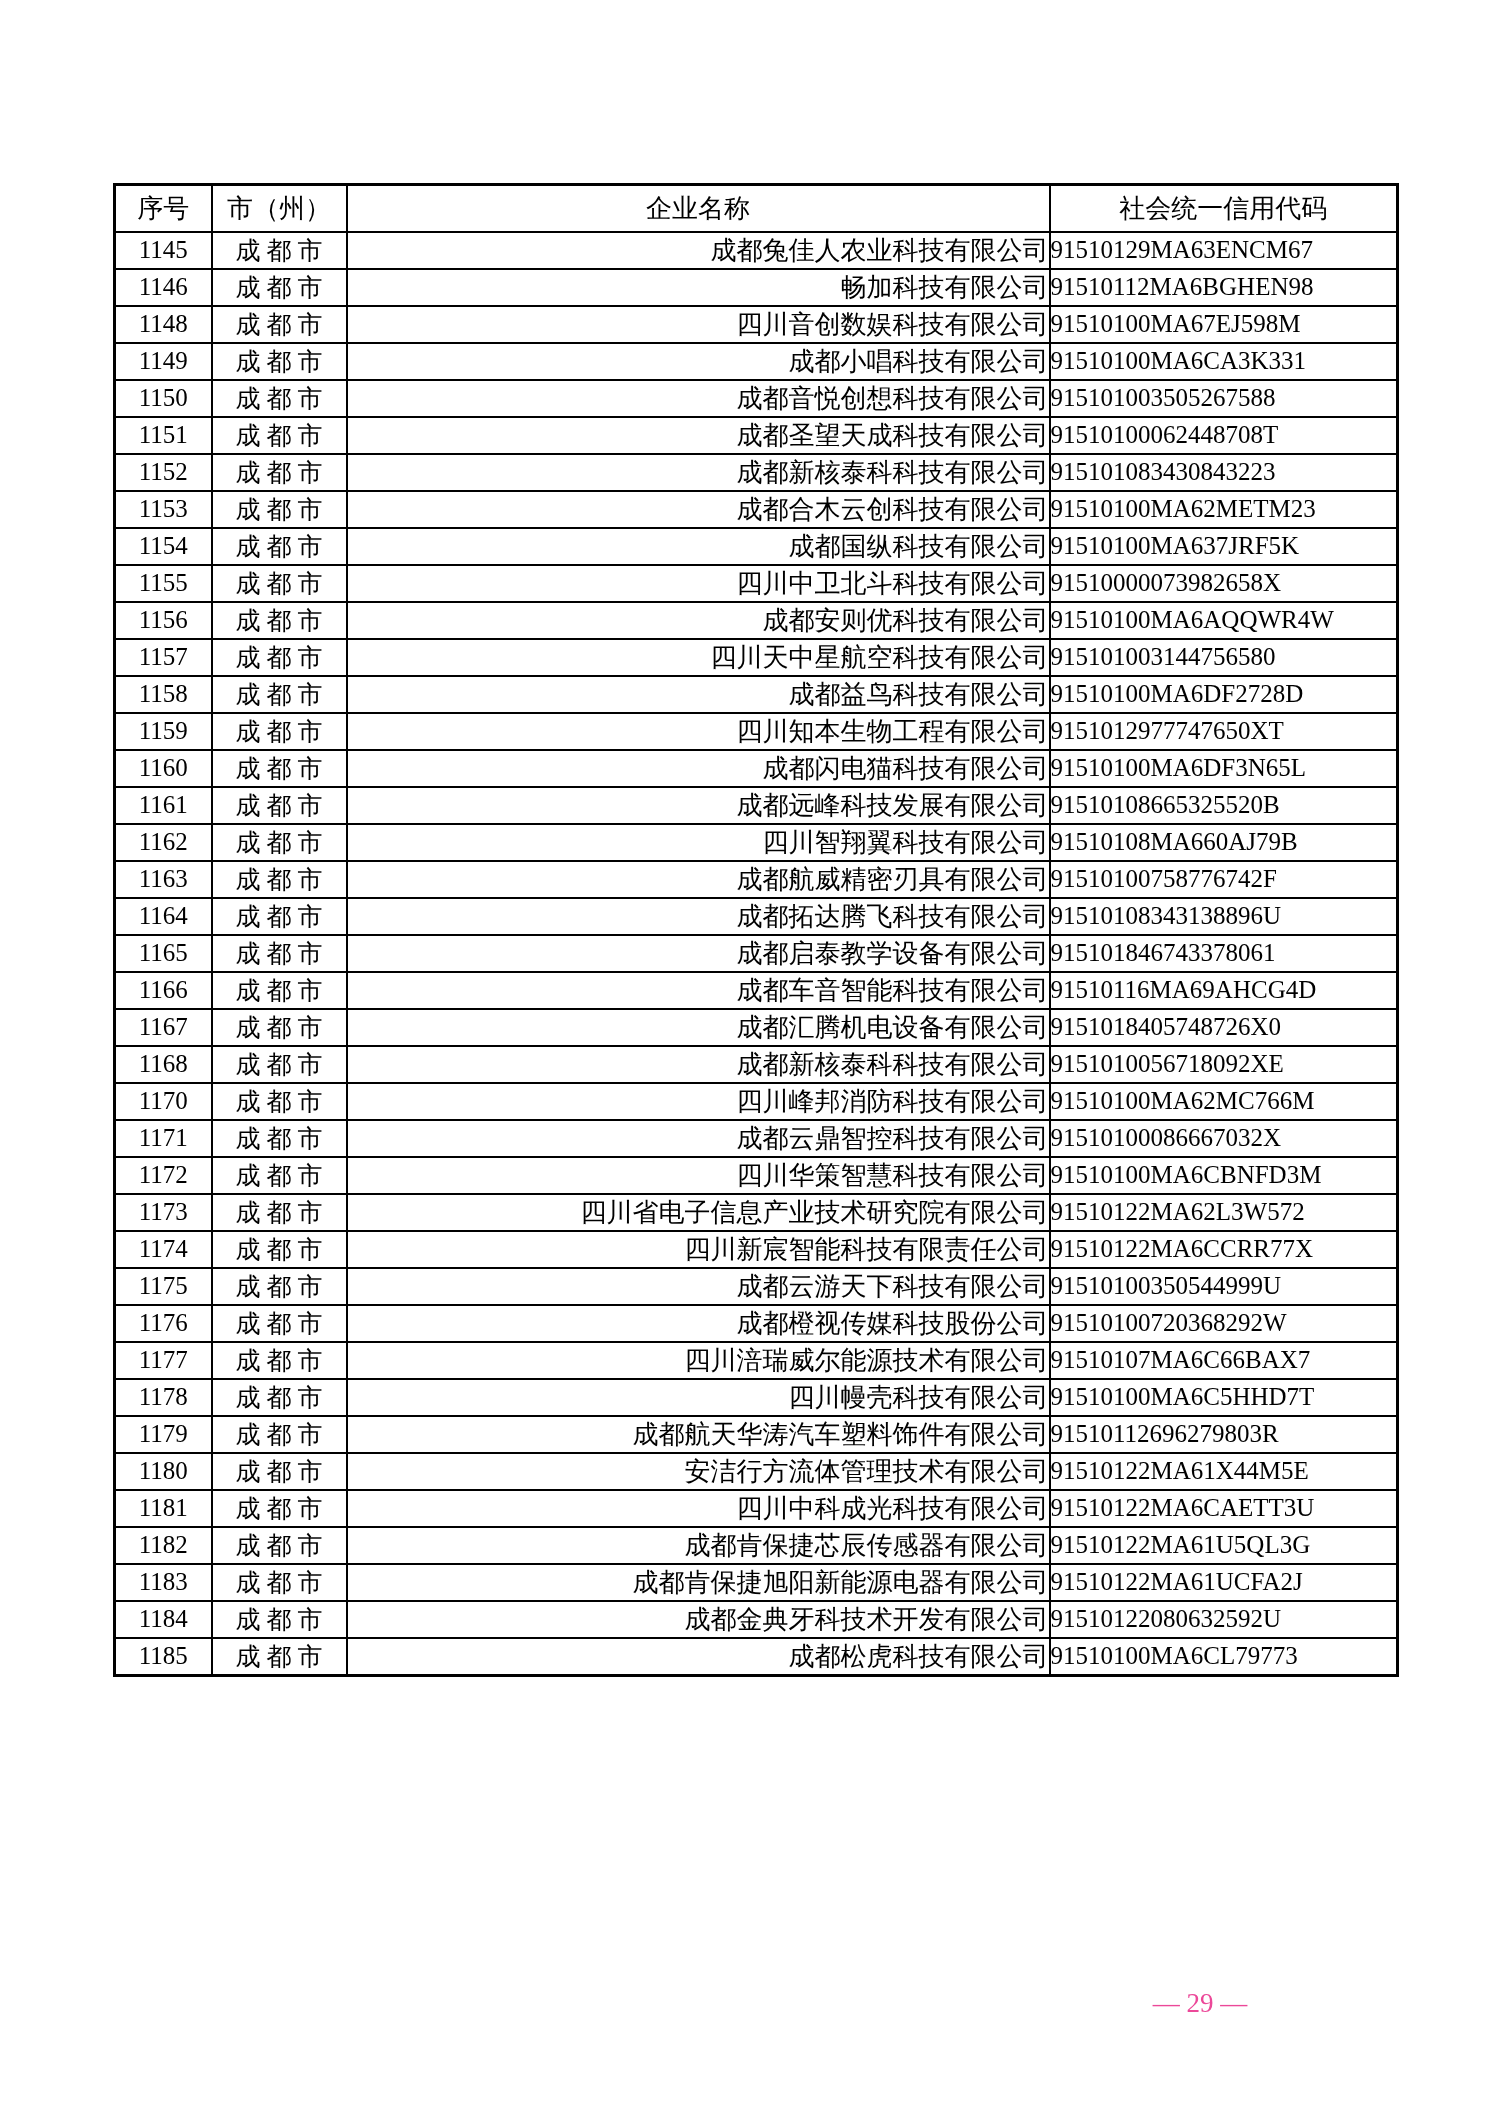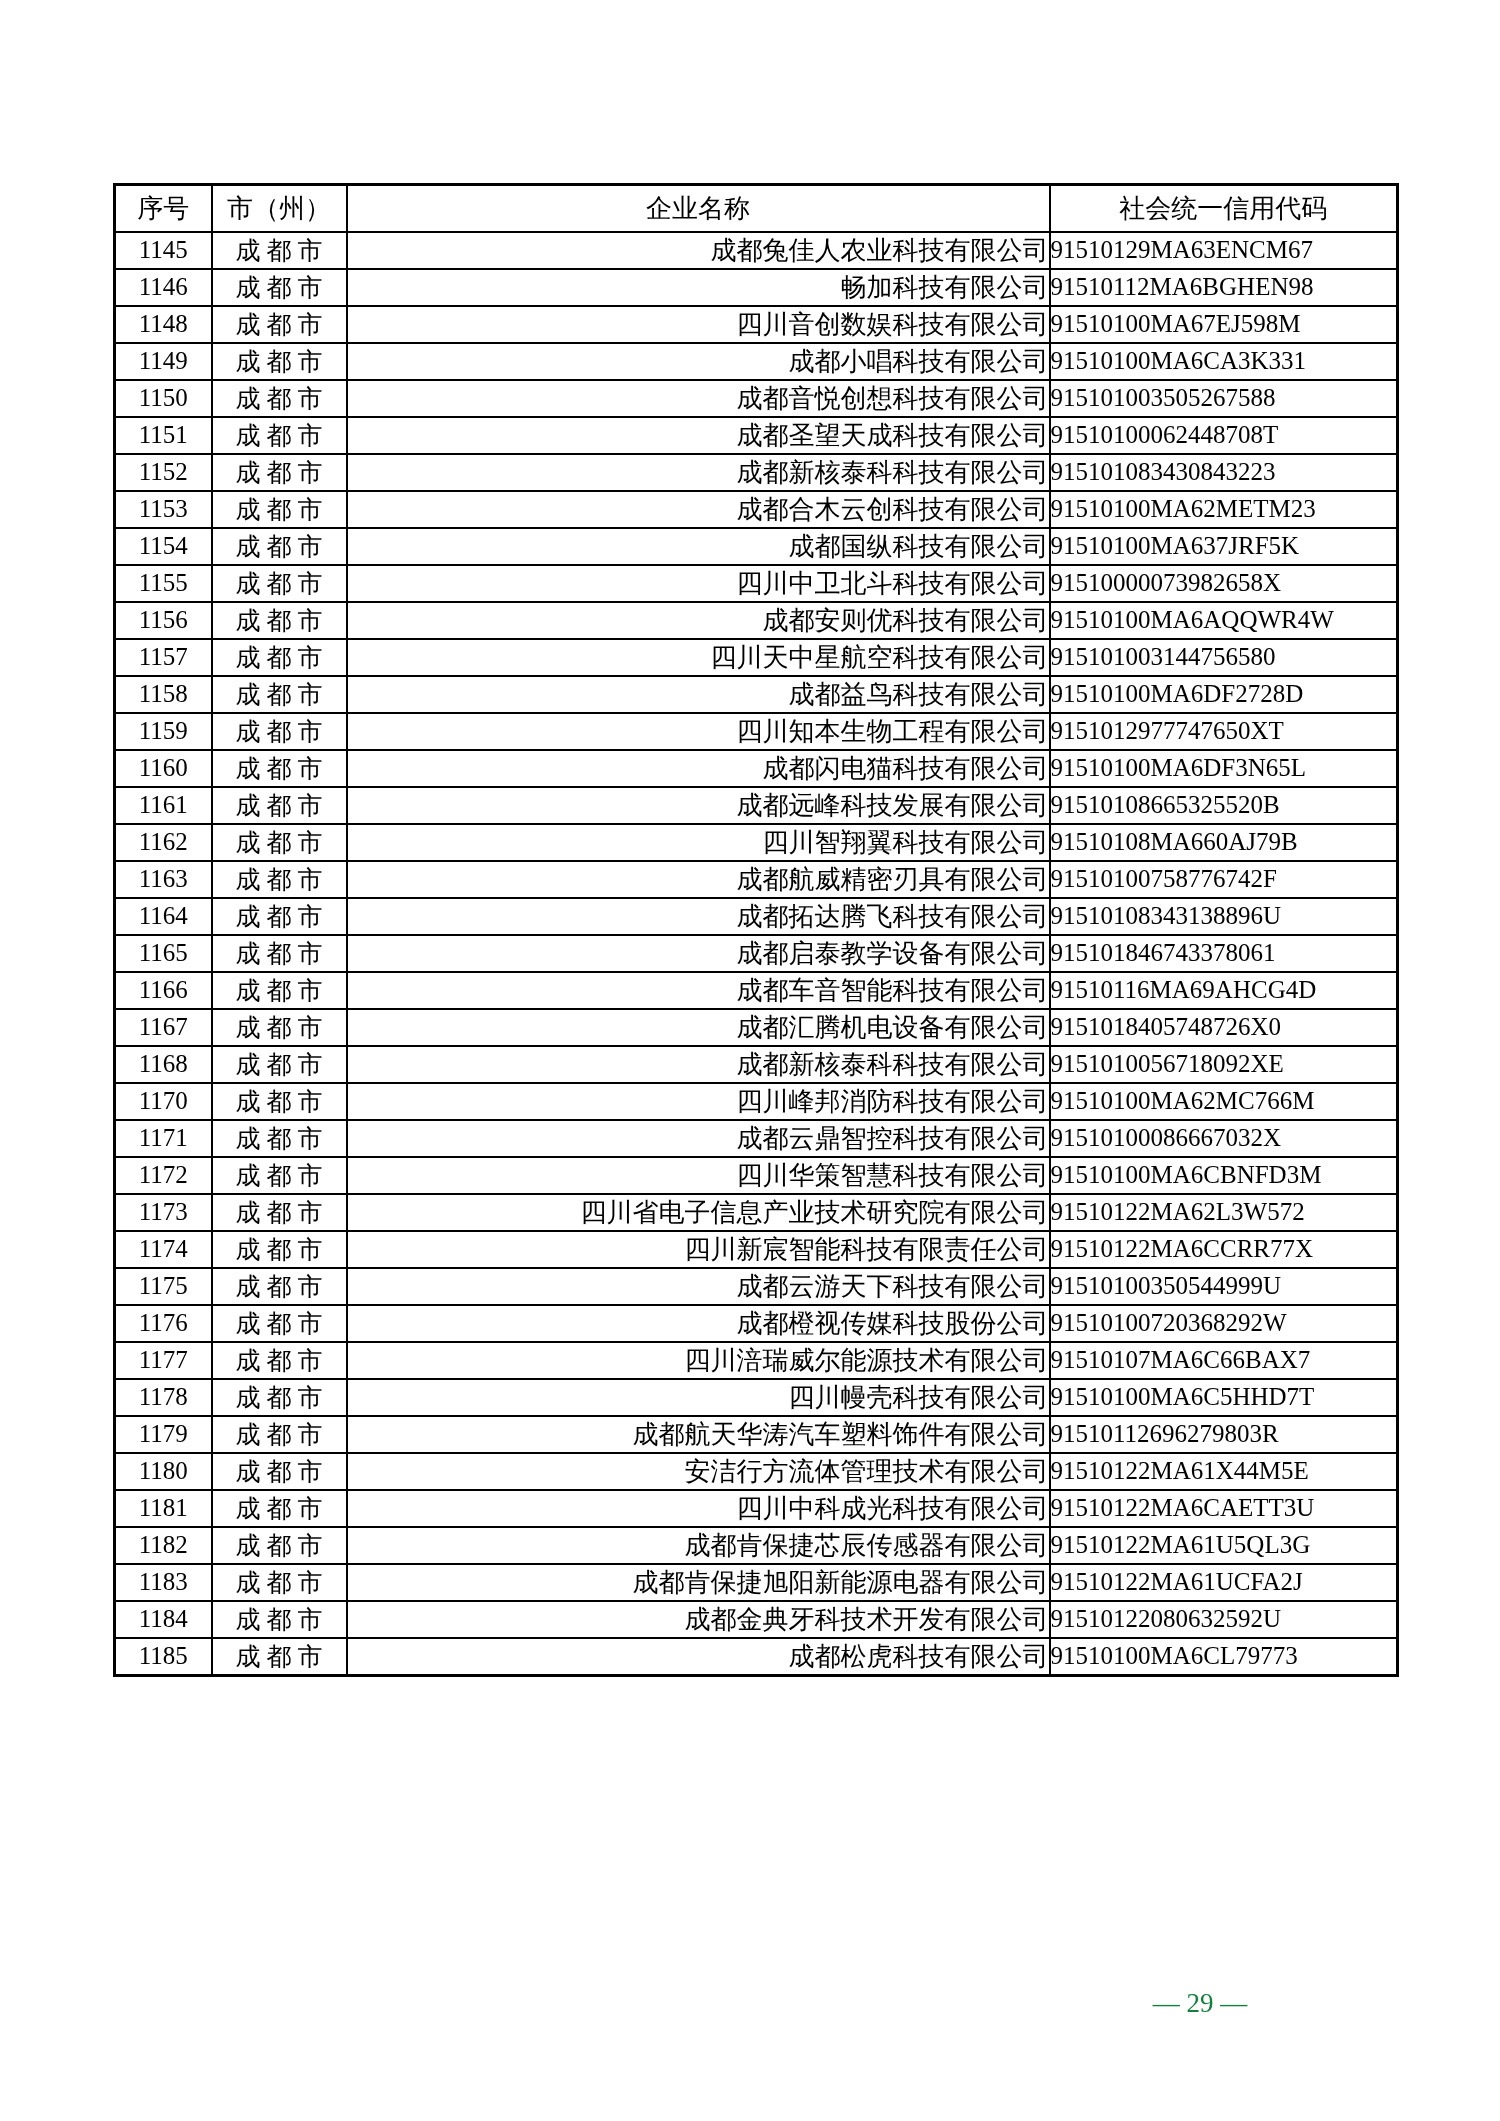--- a/index.html
+++ b/index.html
@@ -66,21 +66,21 @@
     padding-left: 14px;
     margin-top: 14px;
   }
   .page-number {
     position: absolute;
     left: 1100px;
     top: 1988px;
     width: 200px;
     font-size: 27px;
     text-align: center;
-    color: #15803d;
+    color: #ec4899;
   }
 </style>
 </head>
 <body>
 
 <div class="doc-table-wrap">
   <table class="doc-table">
     <colgroup>
       <col class="c-no">
       <col class="c-city">

